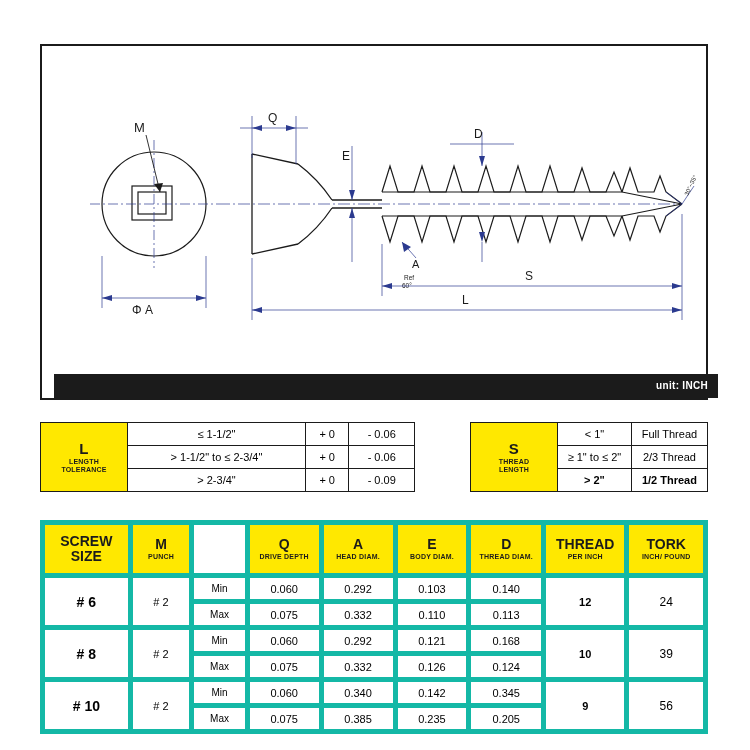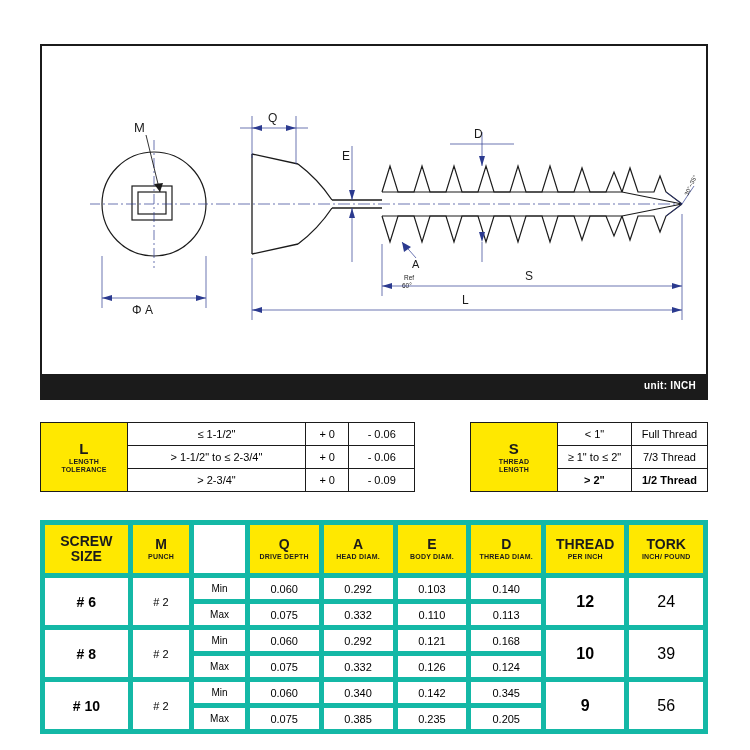--- a/index.html
+++ b/index.html
@@ -12,21 +12,21 @@
     position:relative;
   }
   .page{position:relative;width:750px;height:750px;}
 
   
   .drawing{
     position:absolute;left:40px;top:44px;width:668px;height:356px;
     border:2px solid #1b1b1b;background:#fff;box-sizing:border-box;
   }
   .unitbar{
-    position:absolute;left:0;bottom:0;width:100%;height:24px;background:#1b1b1b;
+    position:absolute;left:12px;bottom:0;width:100%;height:24px;background:#1b1b1b;
     color:#fff;font-size:10px;font-weight:bold;text-align:right;
     line-height:24px;padding-right:10px;box-sizing:border-box;letter-spacing:.3px;
   }
   .svgwrap{position:absolute;left:0;top:0;width:100%;height:100%;}
 
   
   .tol-left{
     position:absolute;left:40px;top:422px;width:375px;
     border-collapse:collapse;
   }
@@ -56,22 +56,22 @@
   }
   .maintable td.head{
     background:#ffe800;font-weight:bold;color:#1b1b1b;line-height:1.1;
     height:48px;
   }
   .maintable td.head .big{display:block;font-size:14px;font-weight:bold;}
   .maintable td.head .small{display:block;font-size:7px;font-weight:bold;letter-spacing:.2px;}
   .maintable td.size{font-size:14px;font-weight:bold;}
   .maintable td.punch{font-size:11px;}
   .maintable td.mm{font-size:10px;}
-  .maintable td.thr{font-size:16px;font-weight:bold;}
-  .maintable td.tork{font-size:16px;}
+  .maintable td.thr{font-size:11px;font-weight:bold;}
+  .maintable td.tork{font-size:12px;}
 </style>
 </head>
 <body>
 
 <div class="page">
 
   <div class="drawing">
     <div class="svgwrap">
       <svg viewBox="0 0 664 352" width="664" height="352" xmlns="http://www.w3.org/2000/svg">
         <g stroke="#1b1b1b" fill="none" stroke-width="1.2">
@@ -232,21 +232,21 @@
       <td class="ylabel" rowspan="3">
         <span class="big">S</span>
         <span class="small">THREAD</span>
         <span class="small">LENGTH</span>
       </td>
       <td>&lt; 1"</td>
       <td>Full Thread</td>
     </tr>
     <tr>
       <td>≥ 1" to ≤ 2"</td>
-      <td>7/3 Thread</td>
+      <td>2/3 Thread</td>
     </tr>
     <tr>
       <td class="bold">&gt; 2"</td>
       <td class="bold">1/2 Thread</td>
     </tr>
   </tbody>
     </table>
 
   <table class="maintable">
     <tbody>

